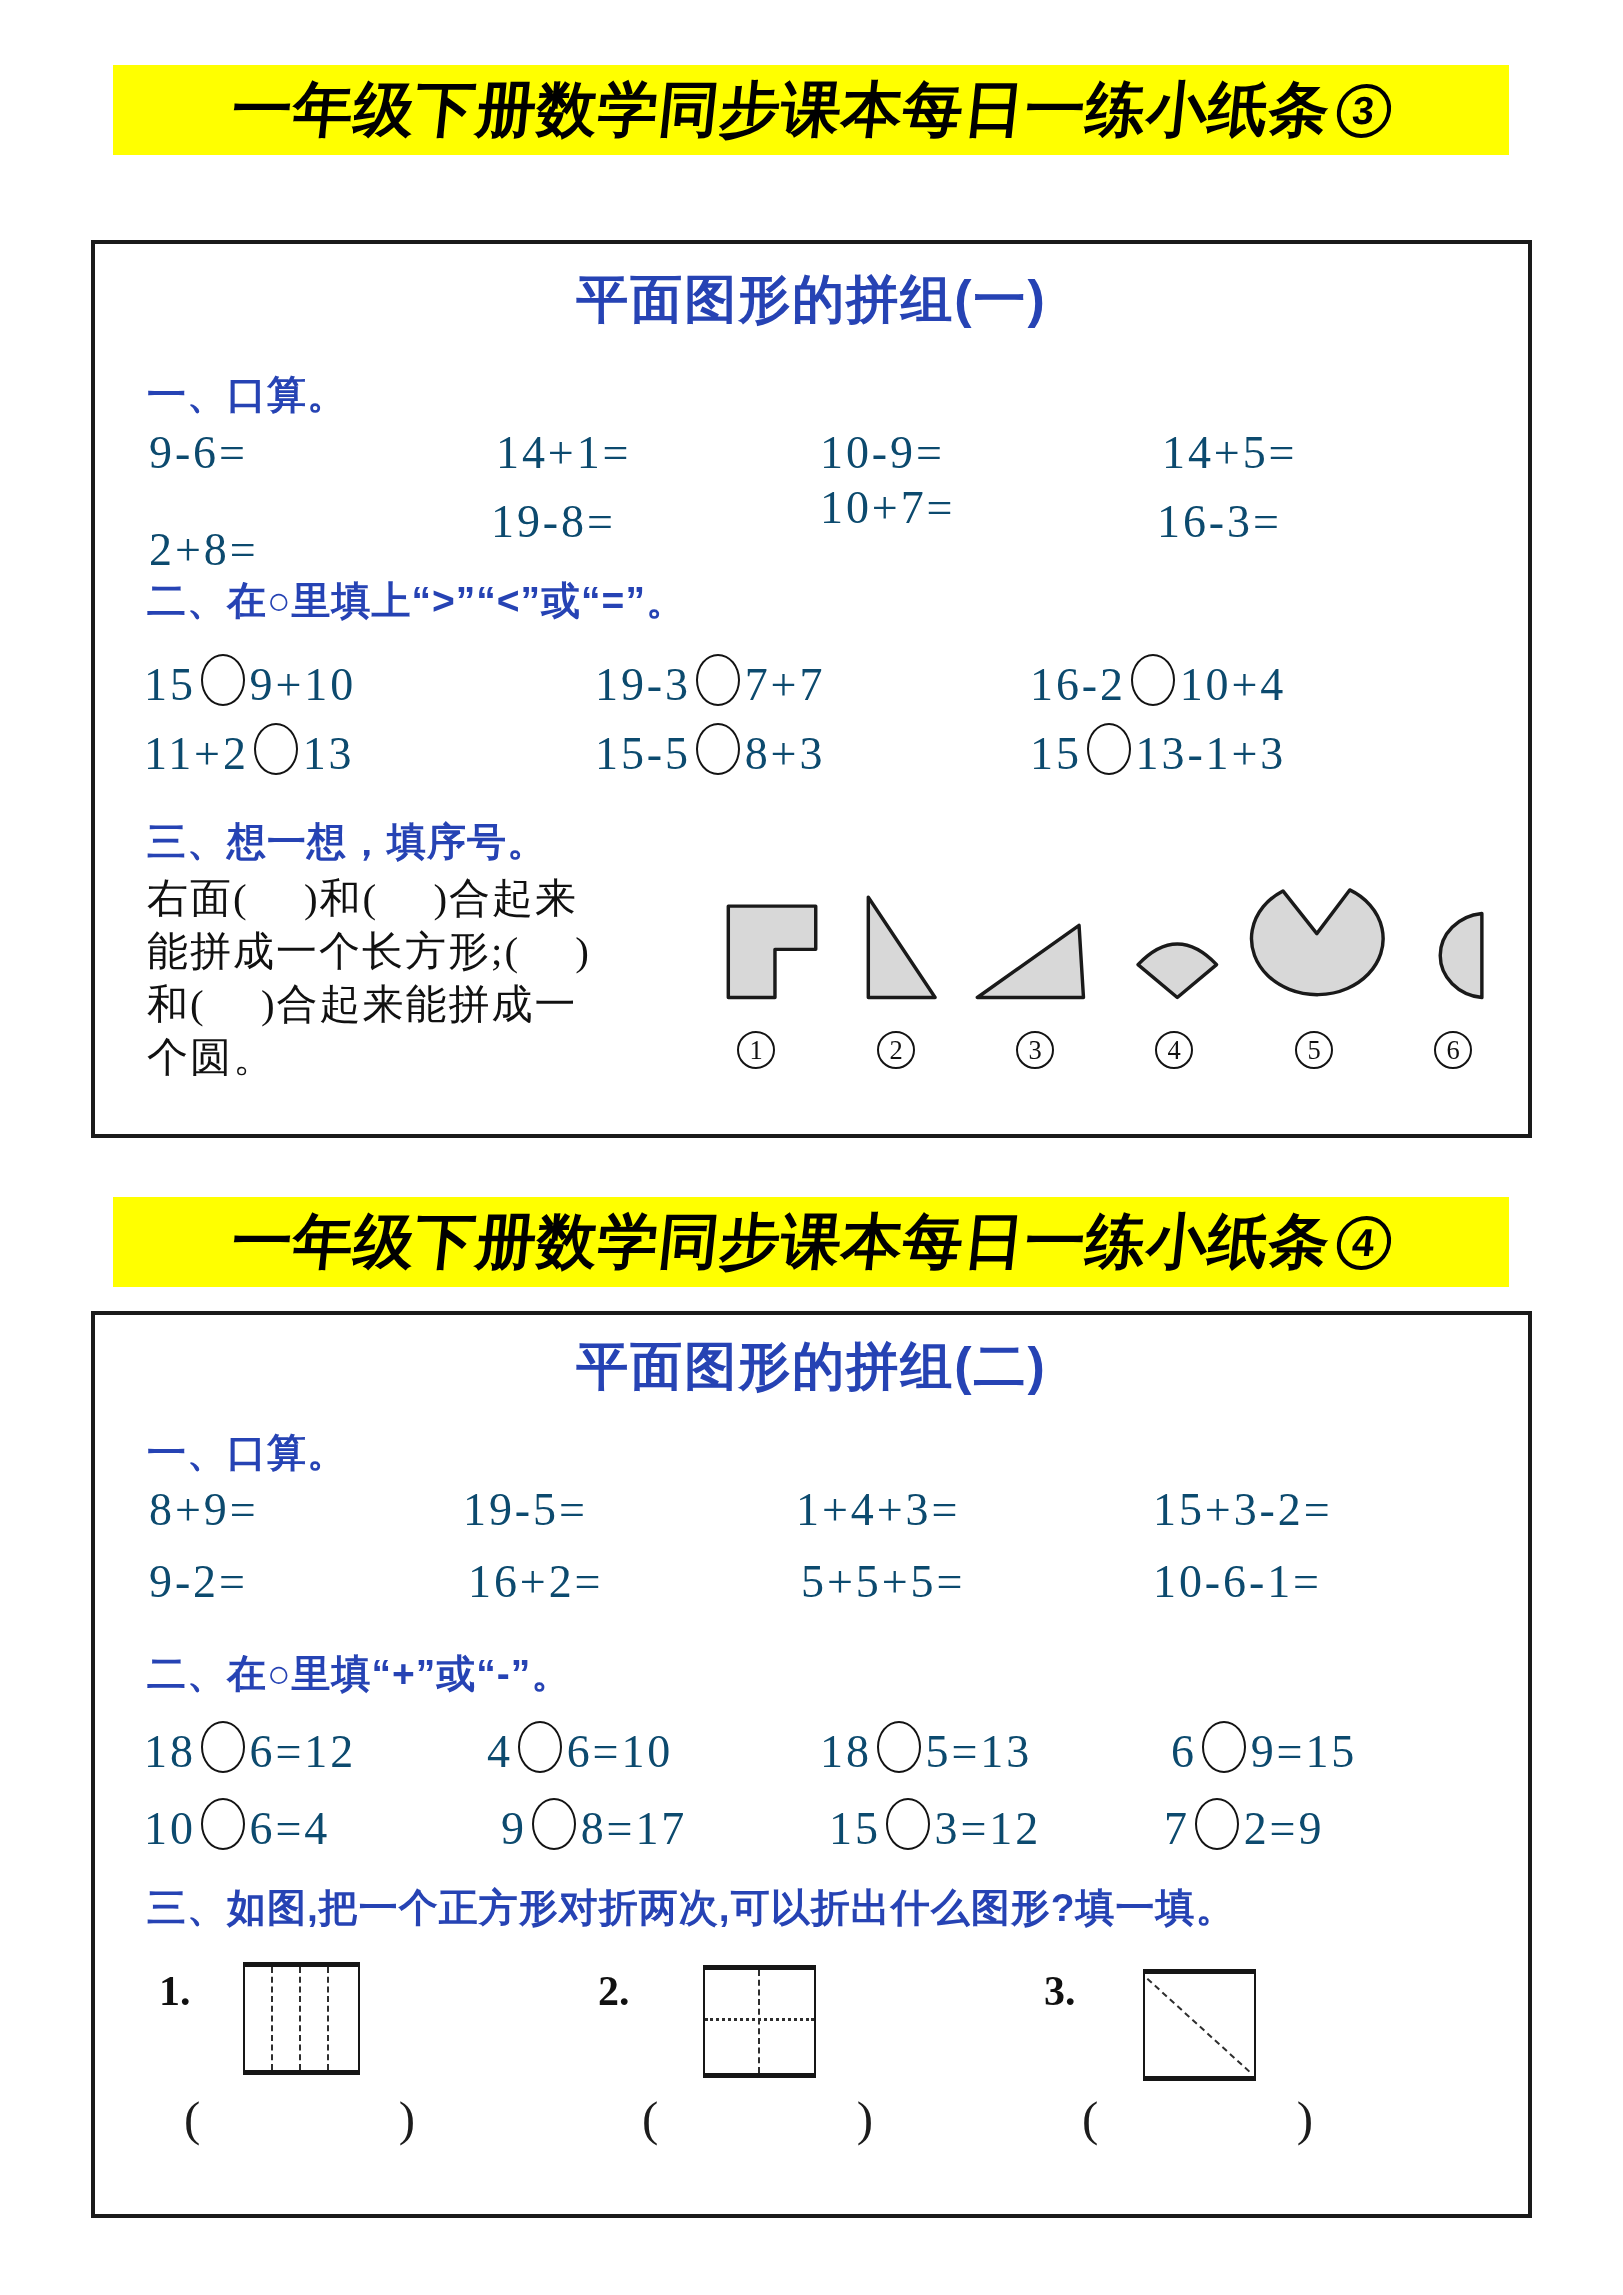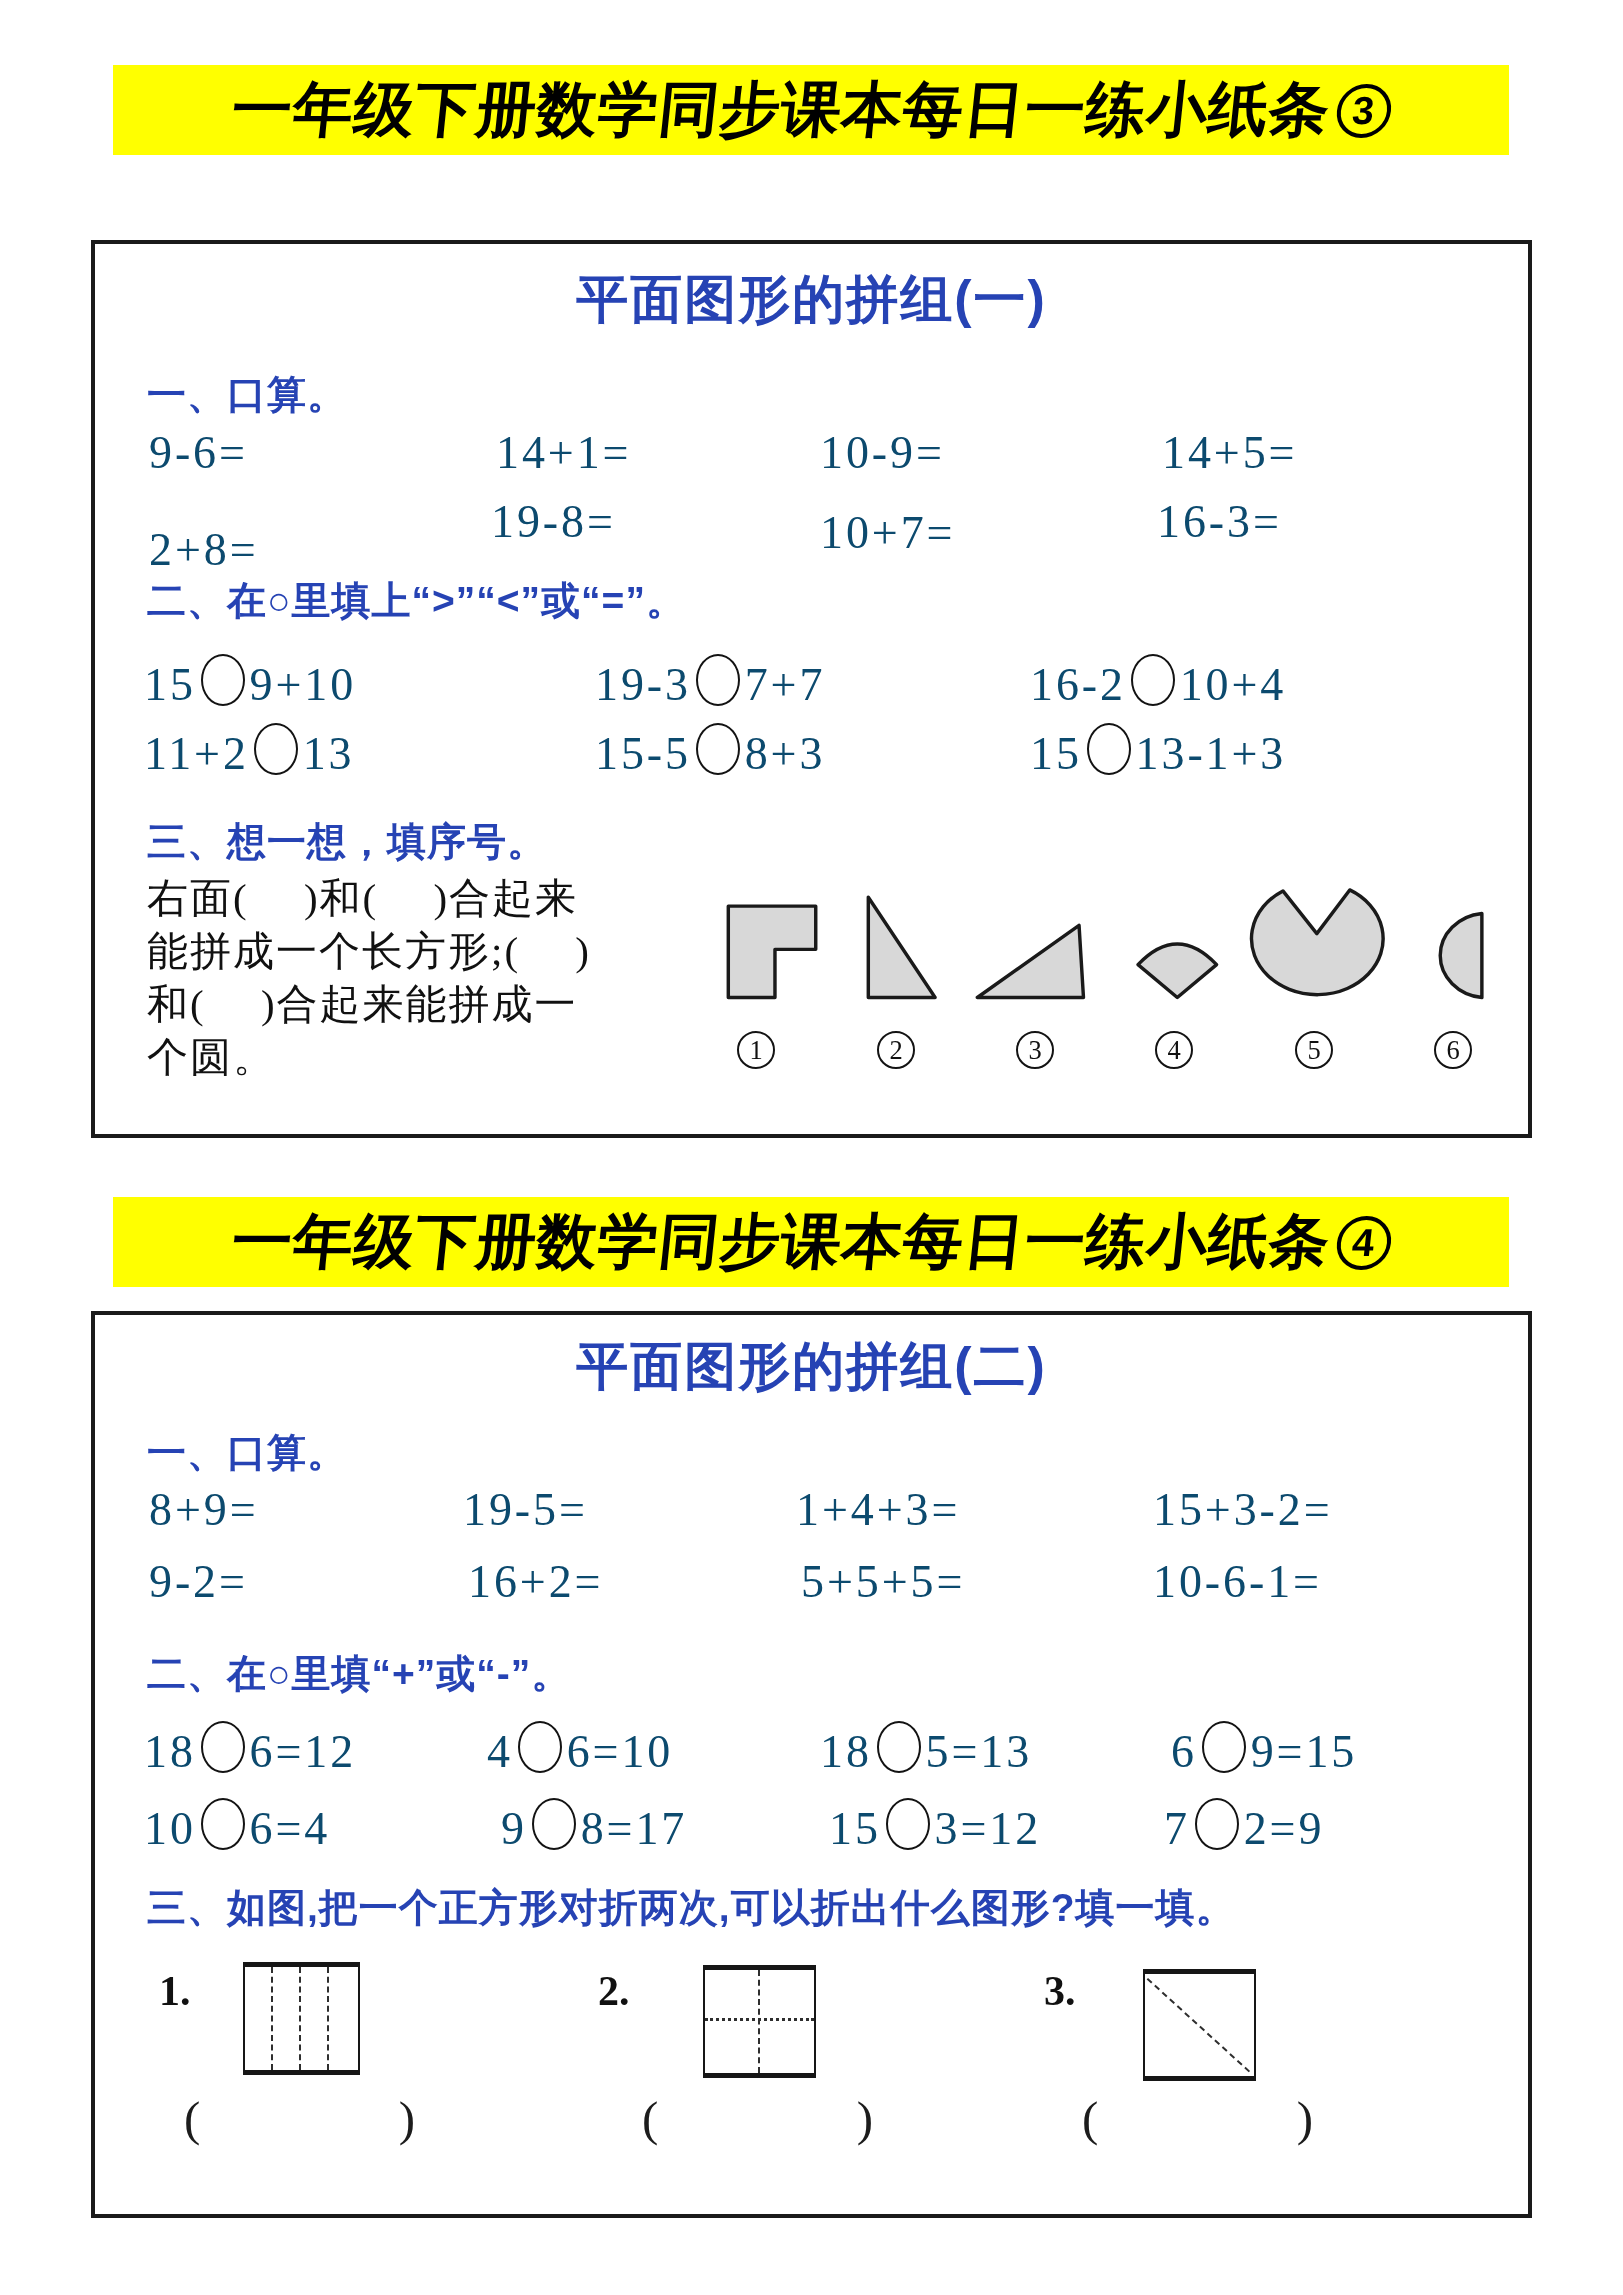--- a/index.html
+++ b/index.html
@@ -74,21 +74,21 @@
 
   <div class="heading" style="left:147px;top:368px;">一、口算。</div>
 
   <span class="eq" style="left:149px;top:430px;">9-6=</span>
   <span class="eq" style="left:496px;top:430px;">14+1=</span>
   <span class="eq" style="left:820px;top:430px;">10-9=</span>
   <span class="eq" style="left:1162px;top:430px;">14+5=</span>
 
   <span class="eq" style="left:149px;top:527px;">2+8=</span>
   <span class="eq" style="left:491px;top:499px;">19-8=</span>
-  <span class="eq" style="left:820px;top:510px;">10+7=</span>
+  <span class="eq" style="left:820px;top:485px;">10+7=</span>
   <span class="eq" style="left:1157px;top:499px;">16-3=</span>
 
   <div class="heading" style="left:147px;top:574px;">二、在○里填上“&gt;”“&lt;”或“=”。</div>
 
   <span class="cmp" style="left:144px;top:654px;"><span>15</span><span class="ocirc"></span><span>9+10</span></span>
   <span class="cmp" style="left:595px;top:654px;"><span>19-3</span><span class="ocirc"></span><span>7+7</span></span>
   <span class="cmp" style="left:1030px;top:654px;"><span>16-2</span><span class="ocirc"></span><span>10+4</span></span>
 
   <span class="cmp" style="left:144px;top:723px;"><span>11+2</span><span class="ocirc"></span><span>13</span></span>
   <span class="cmp" style="left:595px;top:723px;font-family:Liberation Serif, serif;"><span>15-5</span><span class="ocirc"></span><span>8+3</span></span>

